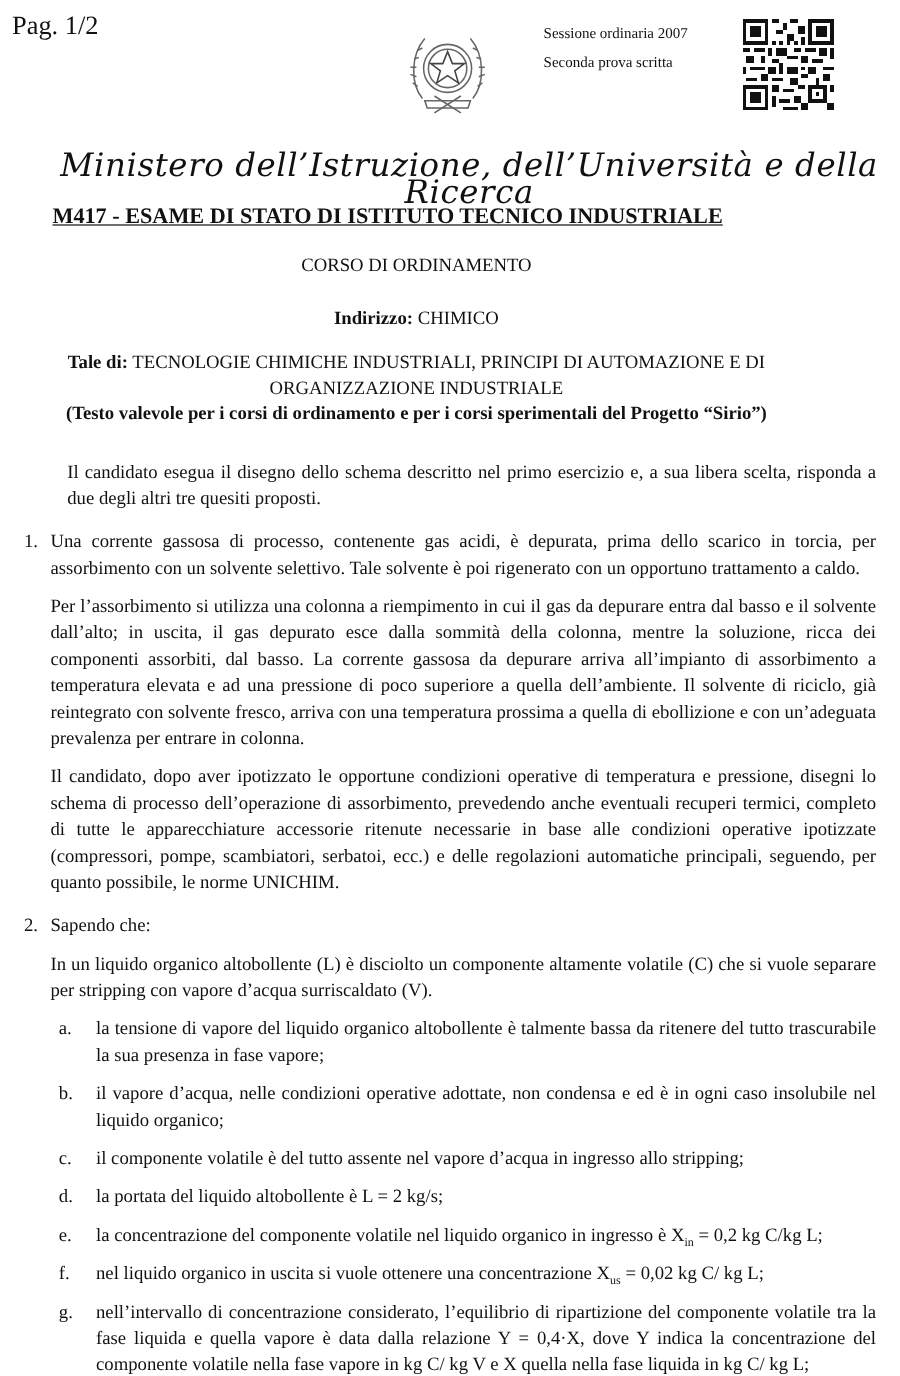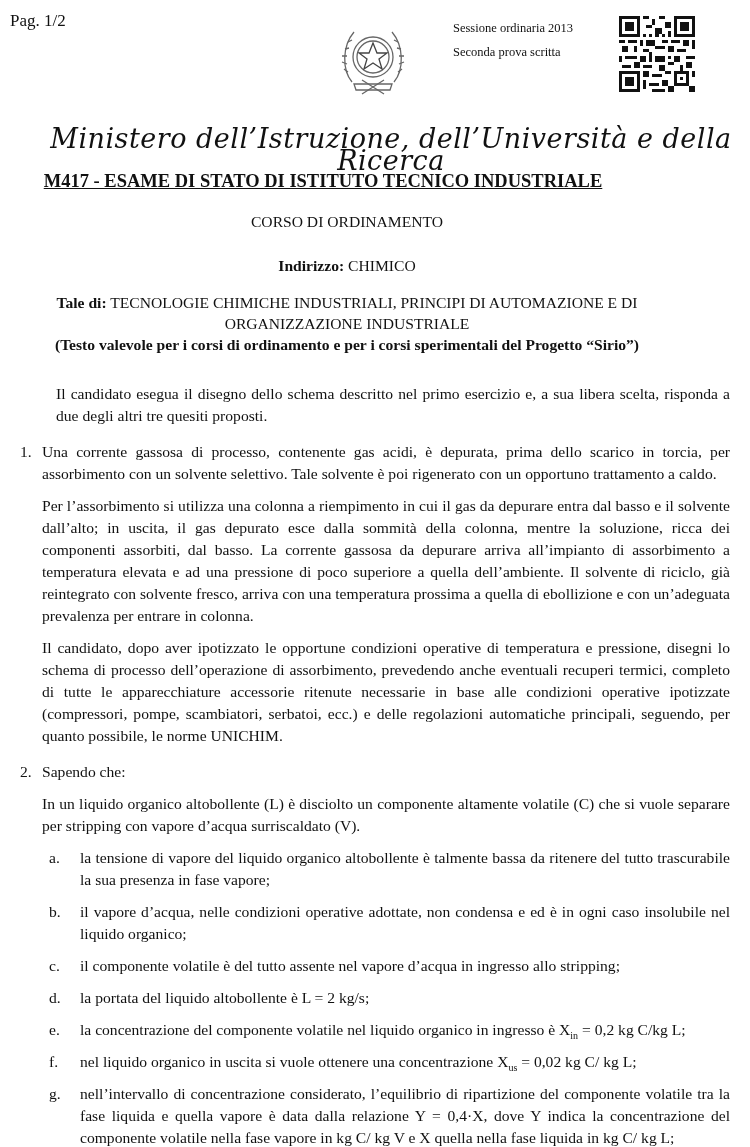--- a/index.html
+++ b/index.html
@@ -1,21 +1,21 @@
 <!DOCTYPE html>
 <html><head>
 <meta charset="utf-8">
 <style>
   html, body { margin: 0; padding: 0; background: #ffffff; }
   body {
     width: 750px; height: 1147px; overflow: hidden; position: relative;
     font-family: "Liberation Serif", "DejaVu Serif", serif;
     color: #111; font-size: 15.6px; line-height: 22px;
   }
-  .page-num { position: absolute; left: 10px; top: 10px; font-size: 17px; }
+  .page-num { position: absolute; left: 10px; top: 10px; font-size: 22px; }
   .emblem { position: absolute; left: 338px; top: 20px; width: 70px; height: 76px; }
   .session { position: absolute; left: 453px; top: 16px; font-size: 12.5px; line-height: 24px; }
   .qr { position: absolute; left: 619px; top: 15px; width: 76px; height: 78px; }
   .ministry {
     position: absolute; left: 16px; width: 750px; top: 128px; text-align: center;
     font-family: "DejaVu Serif", serif; font-style: italic; font-size: 27px; letter-spacing: 0.5px;
   }
   .exam-title {
     position: absolute; left: 0; width: 646px; top: 170px; text-align: center;
     font-weight: bold; font-size: 18.5px; text-decoration: underline;
@@ -50,21 +50,21 @@
     <path d="M60 52 l4 -3 M61 44 l5 -2 M61 36 l5 0 M59 28 l4 1 M56 20 l4 2"></path>
     <circle cx="35" cy="37" r="20"></circle>
     <circle cx="35" cy="37" r="16"></circle>
     <path d="M35 23 L39 33 L49 33 L41 39 L44 49 L35 43 L26 49 L29 39 L21 33 L31 33 Z" stroke="#444"></path>
     <path d="M16 64 L54 64 L52 70 L18 70 Z"></path>
     <path d="M24 74 L46 60 M46 74 L24 60"></path>
   </g>
 </svg>
 
 <div class="session">
-  <div>Sessione ordinaria 2013</div>
+  <div>Sessione ordinaria 2007</div>
   <div>Seconda prova scritta</div>
 </div>
 
 <svg class="qr" viewBox="0 0 25 25" shape-rendering="crispEdges">
   <g fill="#111">
     <rect x="0" y="0" width="7" height="7"></rect>
       <rect x="1" y="1" width="5" height="5" fill="#fff"></rect>
       <rect x="2" y="2" width="3" height="3"></rect>
     <rect x="18" y="0" width="7" height="7"></rect>
       <rect x="19" y="1" width="5" height="5" fill="#fff"></rect>

